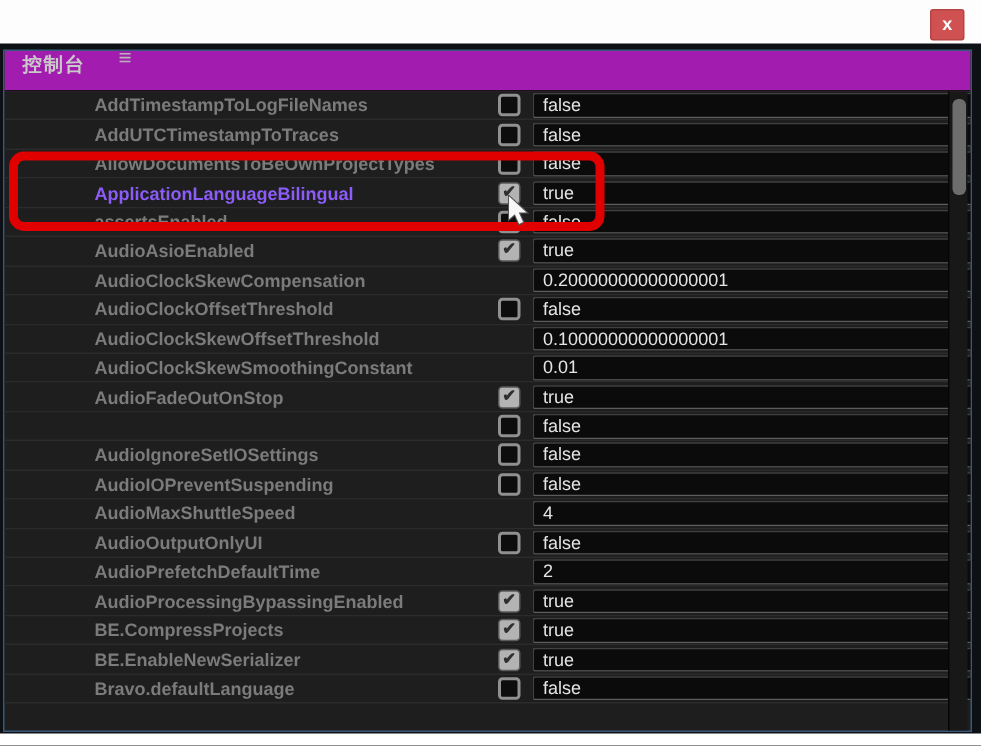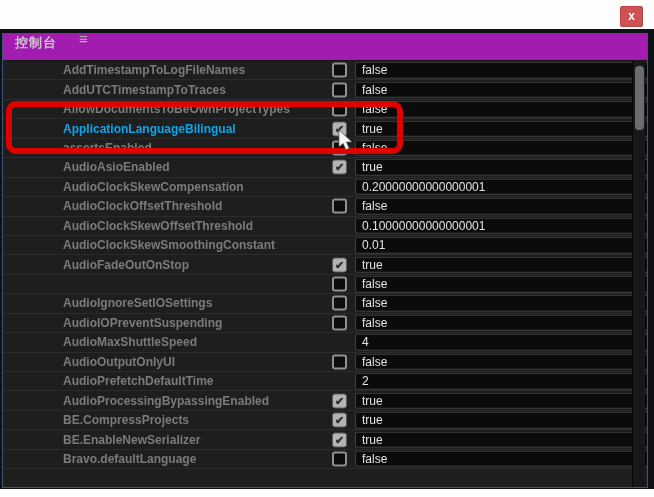--- a/index.html
+++ b/index.html
@@ -31,21 +31,21 @@
   
   .rows{position:absolute;left:0;top:27px;right:14px;bottom:0;}
   .row{
     position:relative;height:19.45px;box-sizing:border-box;
     border-bottom:1px solid #2b2b2b;background:#1e1e1e;
   }
   .row .name{
     position:absolute;left:60px;top:50%;transform:translateY(-50%);
     font-size:12px;color:#7b7b7b;white-space:nowrap;font-weight:bold;
   }
-  .row.highlighted .name{color:#0ea5e9;font-weight:bold;}
+  .row.highlighted .name{color:#8b5cf6;font-weight:bold;}
   .checkbox{
     position:absolute;left:329px;top:50%;transform:translateY(-50%);
     width:15px;height:15px;border-radius:3px;box-sizing:border-box;cursor:pointer;
   }
   .checkbox.unchecked{border:2px solid #909090;background:#0d0d0d;}
   .checkbox.checked{border:1px solid #5a5a5a;background:#b3b3b3;}
   .checkbox.checked .check-glyph{
     display:block;color:#2f2f2f;font-size:11px;font-weight:bold;
     line-height:13px;text-align:center;
   }

